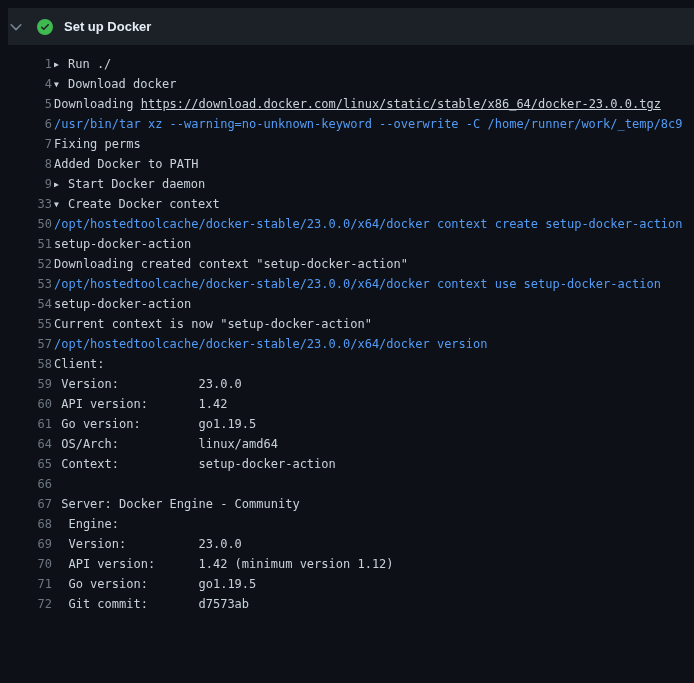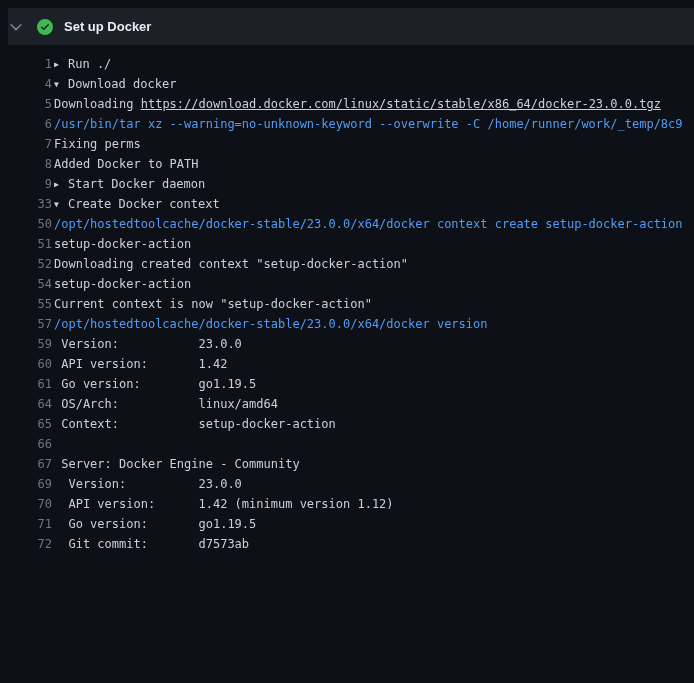--- a/index.html
+++ b/index.html
@@ -122,32 +122,40 @@
     </div>
     <div class="log-line">
       <span class="num">51</span>
       <span class="content"><span>setup-docker-action</span></span>
     </div>
     <div class="log-line">
       <span class="num">52</span>
       <span class="content"><span>Downloading created context "setup-docker-action"</span></span>
     </div>
     <div class="log-line">
+      <span class="num">53</span>
+      <span class="content command"><span>/opt/hostedtoolcache/docker-stable/23.0.0/x64/docker context use setup-docker-action</span></span>
+    </div>
+    <div class="log-line">
       <span class="num">54</span>
       <span class="content"><span>setup-docker-action</span></span>
     </div>
     <div class="log-line">
       <span class="num">55</span>
       <span class="content"><span>Current context is now "setup-docker-action"</span></span>
     </div>
     <div class="log-line">
       <span class="num">57</span>
       <span class="content command"><span>/opt/hostedtoolcache/docker-stable/23.0.0/x64/docker version</span></span>
     </div>
     <div class="log-line">
+      <span class="num">58</span>
+      <span class="content"><span>Client:</span></span>
+    </div>
+    <div class="log-line">
       <span class="num">59</span>
       <span class="content"><span> Version:           23.0.0</span></span>
     </div>
     <div class="log-line">
       <span class="num">60</span>
       <span class="content"><span> API version:       1.42</span></span>
     </div>
     <div class="log-line">
       <span class="num">61</span>
       <span class="content"><span> Go version:        go1.19.5</span></span>
@@ -160,20 +168,24 @@
       <span class="num">65</span>
       <span class="content"><span> Context:           setup-docker-action</span></span>
     </div>
     <div class="log-line">
       <span class="num">66</span>
       <span class="content"><span></span></span>
     </div>
     <div class="log-line">
       <span class="num">67</span>
       <span class="content"><span> Server: Docker Engine - Community</span></span>
+    </div>
+    <div class="log-line">
+      <span class="num">68</span>
+      <span class="content"><span>  Engine:</span></span>
     </div>
     <div class="log-line">
       <span class="num">69</span>
       <span class="content"><span>  Version:          23.0.0</span></span>
     </div>
     <div class="log-line">
       <span class="num">70</span>
       <span class="content"><span>  API version:      1.42 (minimum version 1.12)</span></span>
     </div>
     <div class="log-line">

